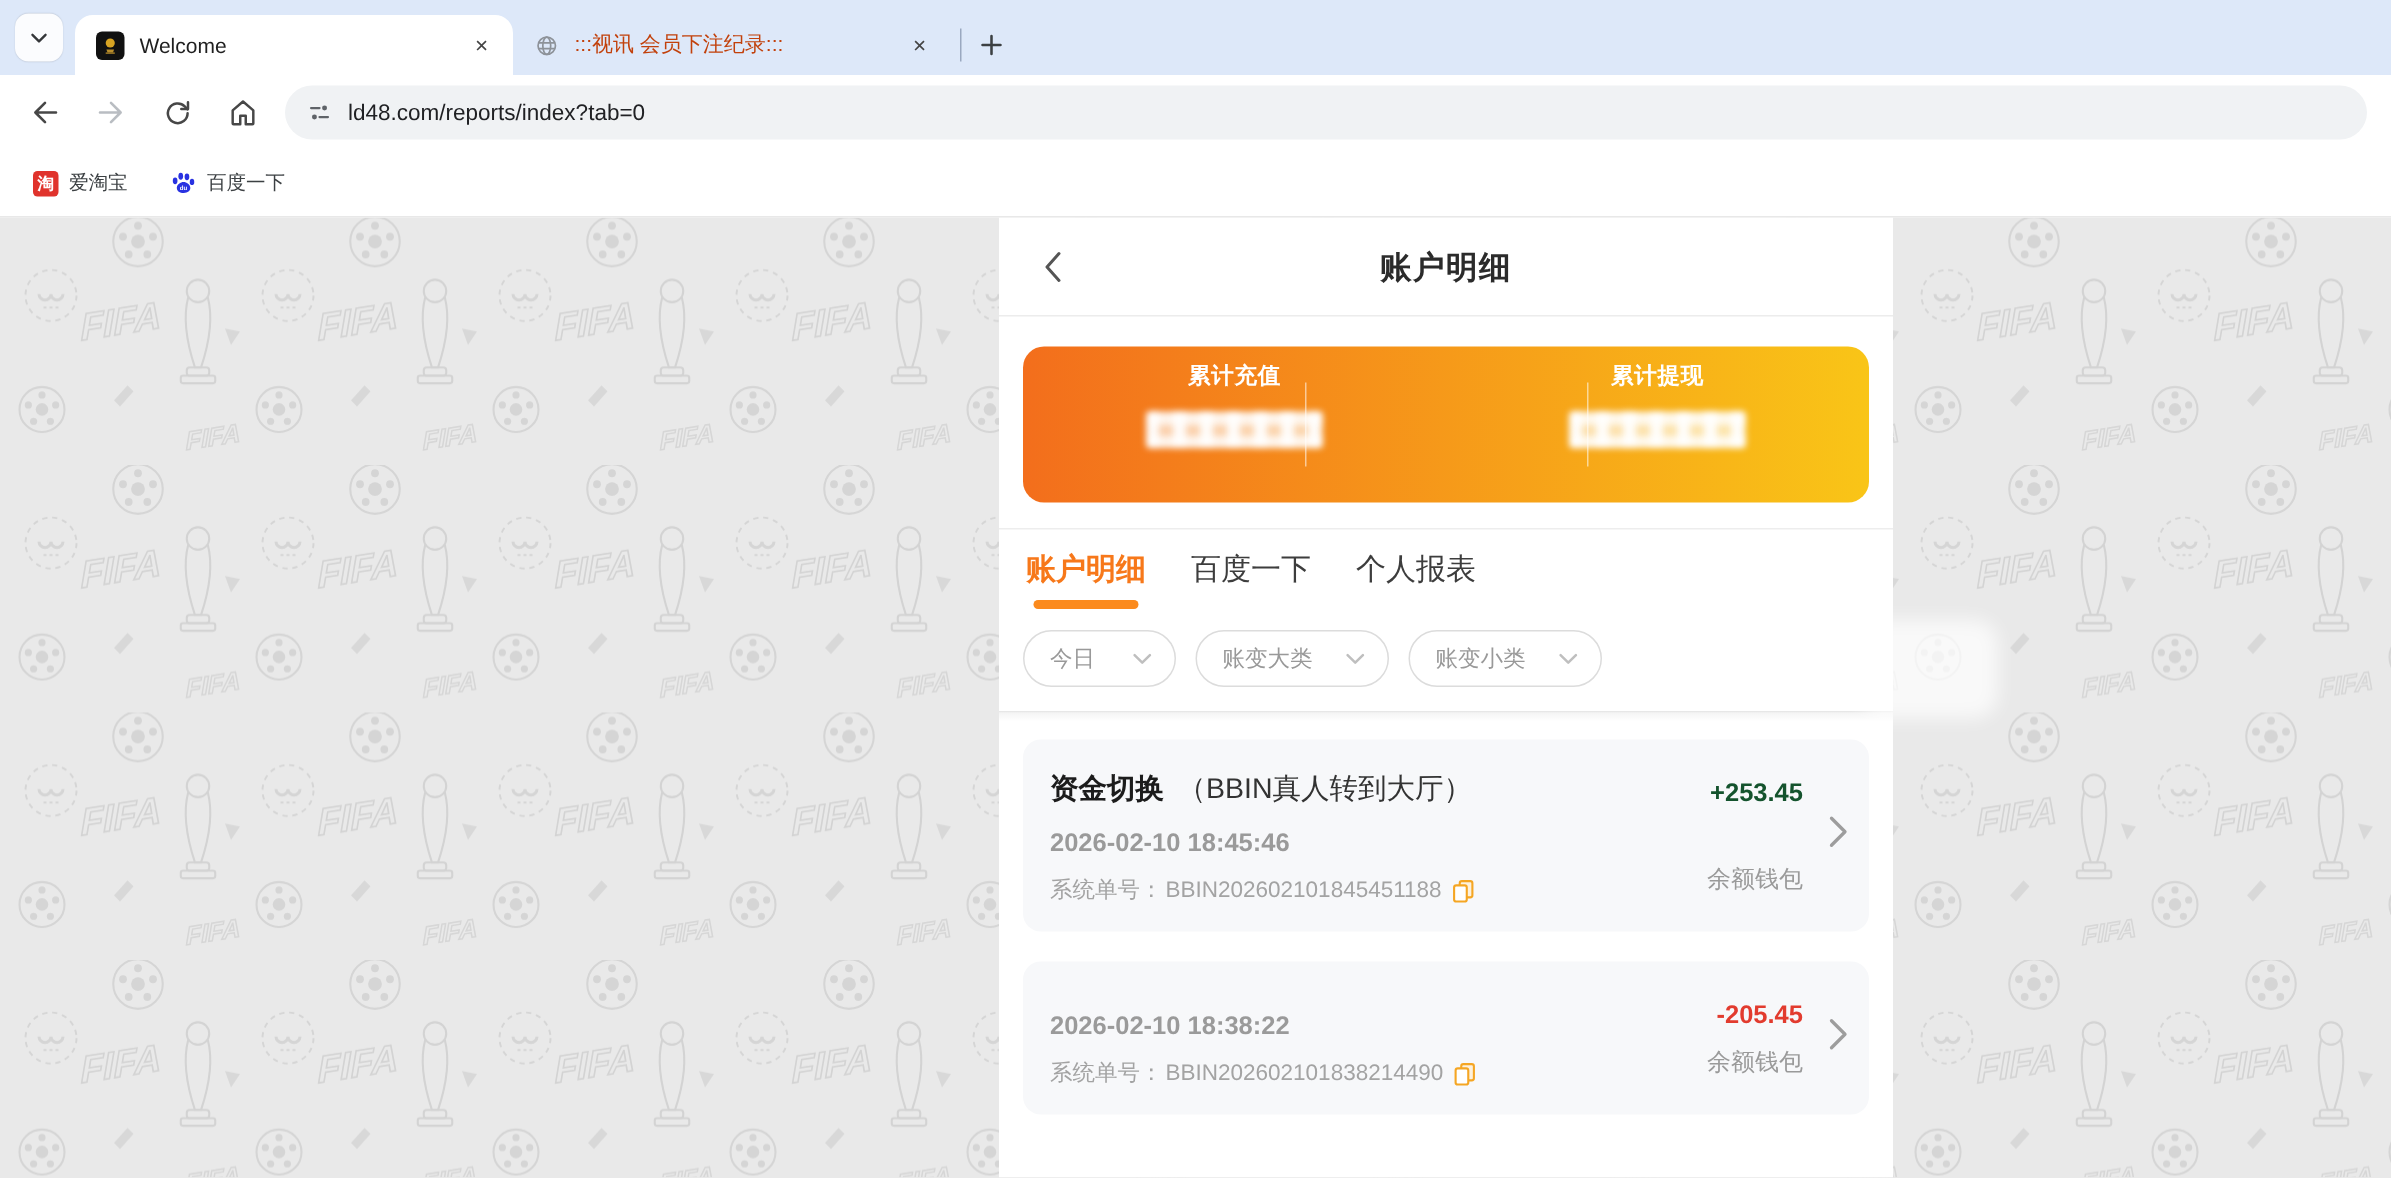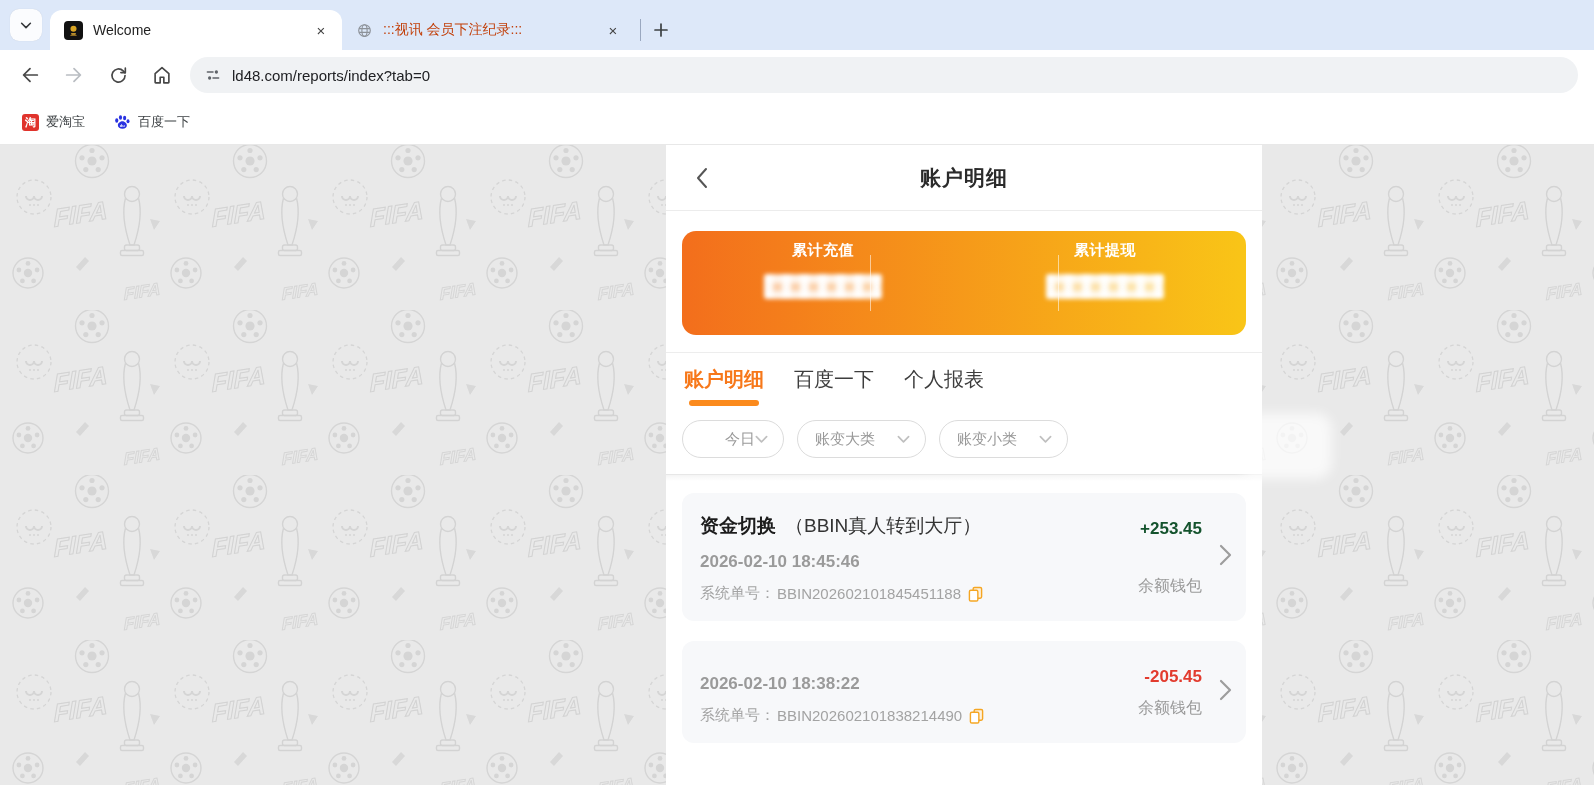--- a/index.html
+++ b/index.html
@@ -52,21 +52,21 @@
 
   .ctabs { display:flex; align-items:flex-start; padding:13px 18px 0; gap:30px; height:57px; }
   .ctab { display:flex; flex-direction:column; align-items:center; cursor:pointer; }
   .ctab-label { font-size:20px; color:#3d3d3d; }
   .ctab.active .ctab-label { color:#f7781a; font-weight:bold; }
   .ctab-underline { width:70px; height:6px; border-radius:3px; background:#fb8a1d; margin-top:7px; }
 
   .filters { display:flex; gap:13px; padding:10px 16px 16px; }
   .pill { height:38px; border:1px solid #dcdcdc; border-radius:19px; display:flex; align-items:center; padding:0 15px 0 17px; color:#999; font-size:15px; cursor:pointer; background:#fff; }
   .pill-gap { flex:none; width:22px; }
-  .pill.first { width:102px; justify-content:flex-end; }
+  .pill.first { width:102px; justify-content:space-between; }
 
   .list-shadow { height:7px; border-top:1px solid #e7e7e7; background:linear-gradient(rgba(0,0,0,.045), rgba(0,0,0,0)); }
 
   .rec-list { padding:12px 16px 0; }
   .rec-card { background:#f7f8fa; border-radius:12px; padding:20px 18px 18px; margin-bottom:20px; position:relative; display:flex; cursor:pointer; }
   .rec-left { flex:1; min-width:0; }
   .rec-title { font-size:19px; color:#1c1c1c; }
   .rec-type { font-weight:bold; }
   .rec-detail { font-weight:400; color:#333; margin-left:9px; }
   .rec-time { margin-top:13px; font-size:17px; color:#9a9a9a;font-weight:bold; }

